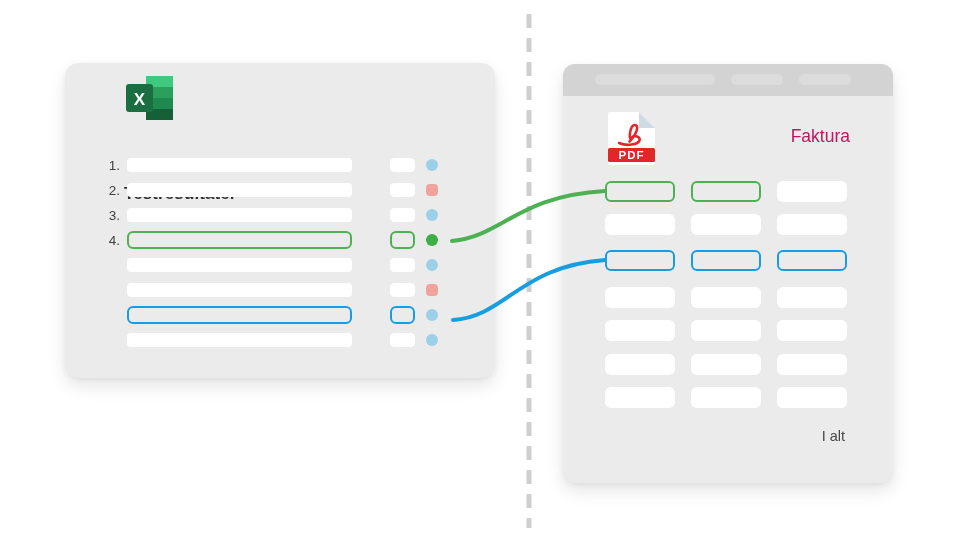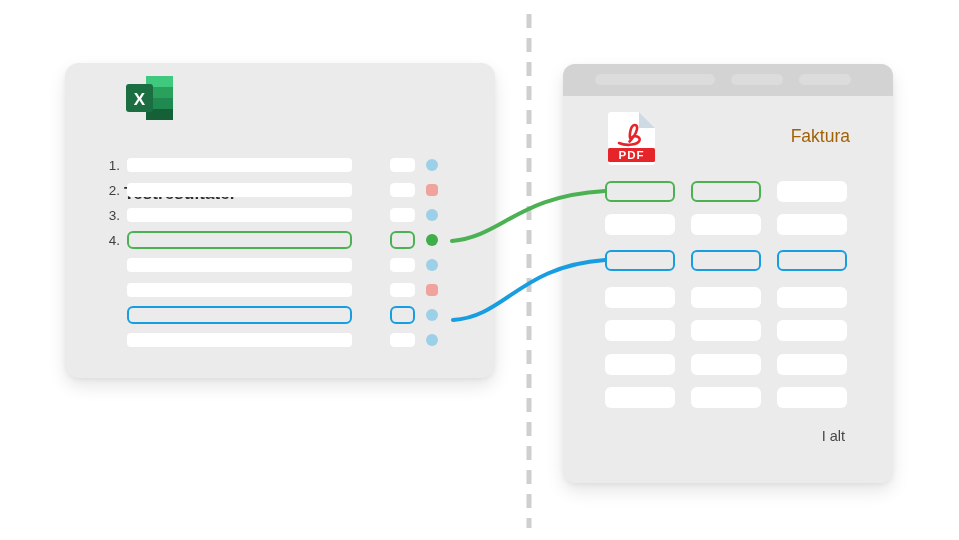--- a/index.html
+++ b/index.html
@@ -26,21 +26,21 @@
   .hl-blue.xbar,.hl-blue.xchip{background:transparent;border:2.5px solid var(--accent-blue);height:18px;border-radius:6px;}
   .xdot{flex:none;width:12px;height:12px;margin-left:11px;border-radius:50%;}
   .xdot.info{background:var(--dot-blue);}
   .xdot.success{background:var(--dot-green);}
   .xdot.error{background:var(--dot-red);border-radius:4px;}
 
   
   .topbar{position:absolute;left:0;top:0;right:0;height:32px;background:var(--topbar-bg);}
   .pill{position:absolute;top:10px;height:11px;border-radius:5.5px;background:var(--pill-bg);}
   .pdf-icon{position:absolute;left:45px;top:48px;}
-  .rp-title{position:absolute;right:43px;top:62px;font-size:17.5px;color:#a16207;}
+  .rp-title{position:absolute;right:43px;top:62px;font-size:17.5px;color:#be185d;}
   .cell{position:absolute;width:70px;height:21px;background:#ffffff;border-radius:6px;box-sizing:border-box;}
   .cell.hl-green{background:transparent;border:2.5px solid var(--accent-green);}
   .cell.hl-blue{background:transparent;border:2.5px solid var(--accent-blue);}
   .rp-footer{position:absolute;right:48px;top:364px;font-size:14.5px;color:#474747;}
 </style>
 </head>
 <body>
 
 <div class="canvas">
 

